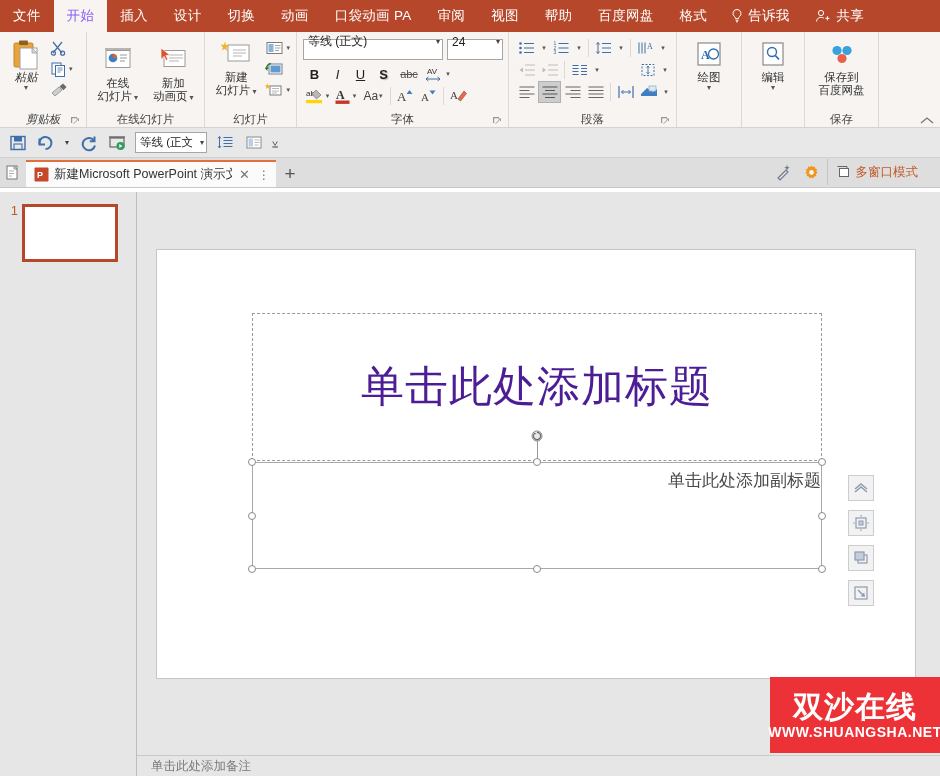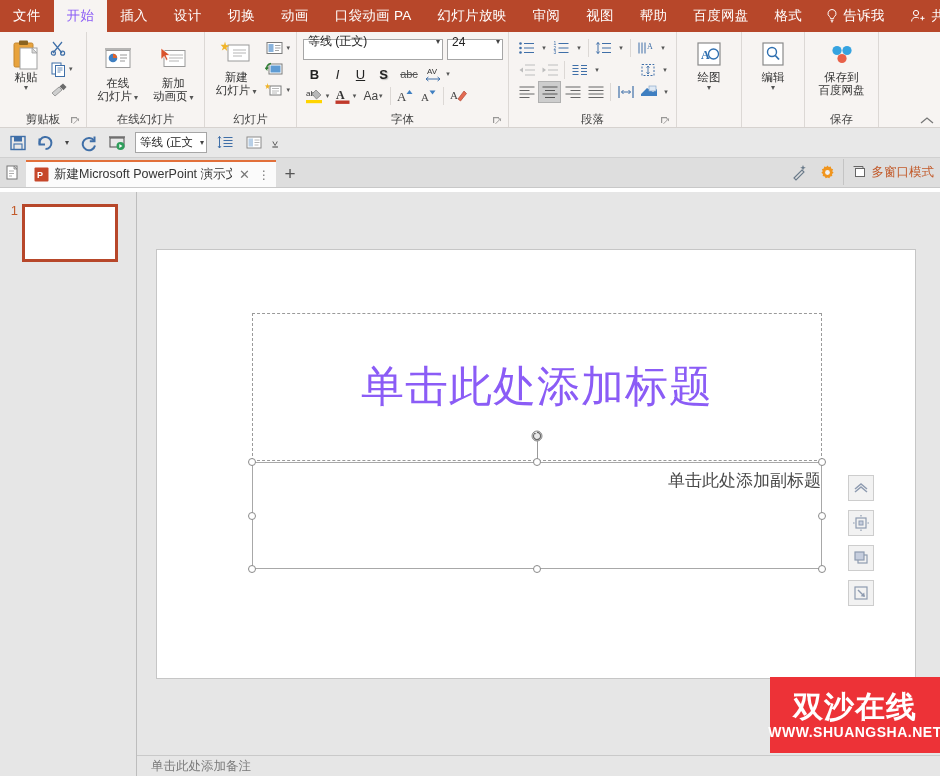--- a/index.html
+++ b/index.html
@@ -156,21 +156,21 @@
     padding: 0 5px 0 8px; gap:5px;
     font-size: 12.5px; color:#333;
     max-width: 250px;
   }
   .doctab .tname { white-space:nowrap; overflow:hidden; }
   .doctab .tclose { font-size:13px; color:#777; padding:0 2px; }
   .doctab .tmenu { font-size:12px; color:#777; padding:0 1px; letter-spacing:0; }
   .doctab-new { width:28px; height:27px; display:flex; align-items:center; justify-content:center;
     font-size:19px; color:#555; font-weight:300; }
   .doctab-fill { flex:1 1 auto; height:27px; }
-  .doctab-right { display:flex; align-items:center; height:30px; padding-right:0; gap:2px;}
+  .doctab-right { display:flex; align-items:center; height:30px; padding-right:16px; gap:2px;}
   .dbtn { width:26px; height:26px; display:flex; align-items:center; justify-content:center; }
   .multiwin {
     display:flex; align-items:center; gap:4px; padding:0 6px 0 8px; height:26px;
     border-left:1px solid #c4c4c4; font-size:12.5px; color:#c25a2a;
   }
 
   
   .workspace {
     position:absolute; left:0; top:192px; right:0; bottom:0;
     background:#e6e6e6;
@@ -197,21 +197,21 @@
     border:1px solid #c6c6c6;
   }
 
   
   .ph-title {
     position:absolute; left: 95px; top: 63px; width: 570px; height: 148px;
     border: 1px dashed #9a9a9a;
     display:flex; align-items:center; justify-content:center;
   }
   .ph-title-text {
-    font-size: 43px; color:#8b5cf6; letter-spacing:1px; white-space:nowrap;
+    font-size: 43px; color:#4c1d95; letter-spacing:1px; white-space:nowrap;
     font-weight: 400;
     text-align: center;
   }
 
   
   .ph-sub {
     position:absolute; left: 95px; top: 212px; width: 570px; height: 107px;
     border: 1px solid #a8a8a8;
   }
   .ph-sub-text {
@@ -269,21 +269,20 @@
 <div id="app">
 
   <div class="ribbon-tabs">
     <div class="rtab">文件</div>
     <div class="rtab active">开始</div>
     <div class="rtab">插入</div>
     <div class="rtab">设计</div>
     <div class="rtab">切换</div>
     <div class="rtab">动画</div>
     <div class="rtab">口袋动画 PA</div>
-    <div class="rtab">幻灯片放映</div>
     <div class="rtab">审阅</div>
     <div class="rtab">视图</div>
     <div class="rtab">帮助</div>
     <div class="rtab">百度网盘</div>
     <div class="rtab">格式</div>
     <div class="rtab" style="padding-left:10px;font-family:Liberation Mono, monospace;">
       <span class="mini-ico">
         <svg width="14" height="16" viewBox="0 0 14 16">
             <path d="M7 1.5a4 4 0 0 0-2.4 7.2c.5.4.8 1 .8 1.6v.4h3.2v-.4c0-.6.3-1.2.8-1.6A4 4 0 0 0 7 1.5z" fill="none" stroke="#fff" stroke-width="1"></path>
             <path d="M5.6 12.3h2.8M6 13.8h2" stroke="#fff" stroke-width="1" fill="none"></path>
@@ -298,21 +297,21 @@
             <path d="M1.6 13.5c0-2.6 2-4.2 4.4-4.2 1.1 0 2.1.3 2.9.9" fill="none" stroke="#fff" stroke-width="1"></path>
             <path d="M12.4 8.2v4.2M10.3 10.3h4.2" stroke="#fff" stroke-width="1"></path>
           </svg>
       </span>
       <span>共享</span>
     </div>
   </div>
 
   <div class="ribbon">
 
-    <div class="rgroup" style="width:86px;">
+    <div class="rgroup" style="width:86px;font-style:italic;">
       <div class="rgroup-body">
         <div class="bigbtn" style="width:44px;">
           <div class="ico">
             <svg width="30" height="32" viewBox="0 0 30 32">
               <rect x="3" y="4" width="19" height="24" rx="1.5" fill="#e8a33d" stroke="#c4862c" stroke-width="1"></rect>
               <rect x="8" y="1.5" width="9" height="4.5" rx="1" fill="#8a6320"></rect>
               <rect x="9" y="9" width="17" height="21" fill="#ffffff" stroke="#a0a0a0" stroke-width="1"></rect>
               <path d="M21 9 L26 14 L21 14 Z" fill="#d8d8d8" stroke="#a0a0a0" stroke-width=".8"></path>
             </svg>
           </div>

